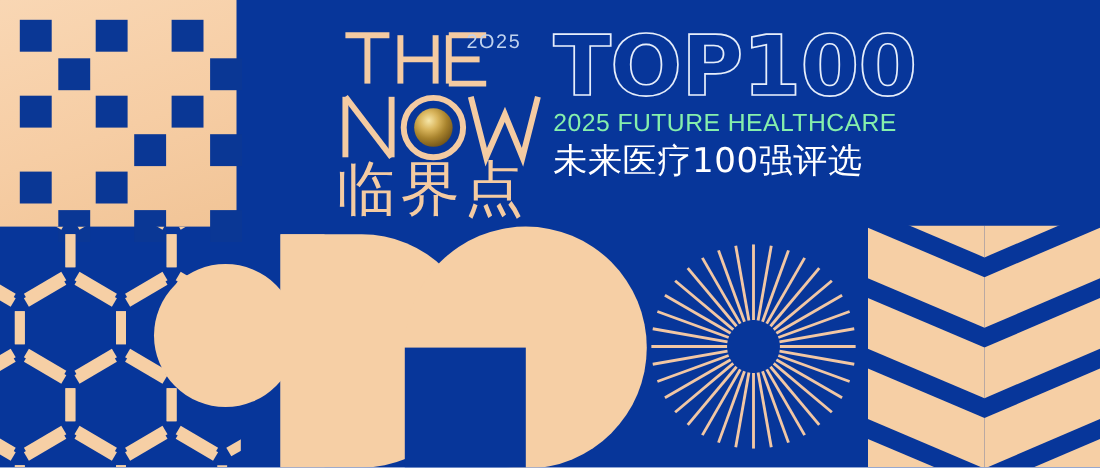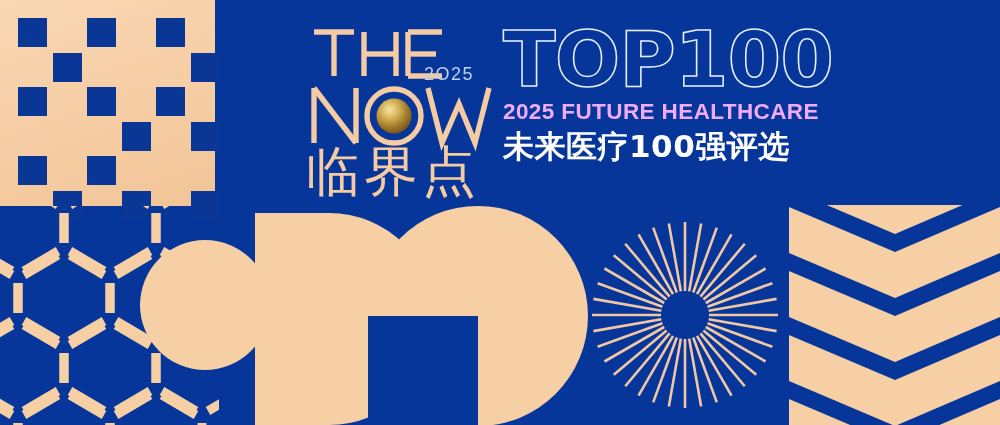--- a/index.html
+++ b/index.html
@@ -100,33 +100,33 @@
   
   #title-block{
     position:absolute;
     left:503px; top:20px;
     width:340px;
   }
   #top100-wrap{height:78px;}
   #top100-wrap svg{display:block;overflow:visible;}
 
   .en-line{
-    color:#f0abfc;
+    color:#86efac;
     font-size:22.5px;
-    font-weight:bold;
+    font-weight:normal;
     letter-spacing:0.4px;
     line-height:23.5px;
     white-space:nowrap;
     font-family:"Liberation Sans","DejaVu Sans",sans-serif;
   }
   #en-line1{margin-top:2px;}
   #cn-line{
     color:#FFFFFF;
     font-size:31px;
-    font-weight:bold;
+    font-weight:normal;
     letter-spacing:0.5px;
     line-height:36px;
     margin-top:4px;
     white-space:nowrap;
     font-family:"DejaVu Sans","Liberation Sans",sans-serif;
   }
 </style>
 </head>
 <body>
 
@@ -295,21 +295,21 @@
           <stop offset="100%" stop-color="#6B4E16"></stop>
         </radialGradient>
       </defs>
       <circle cx="92" cy="98" r="17.5" fill="url(#goldgrad)"></circle>
 
       <text x="4" y="172" font-family="DejaVu Sans, Liberation Sans, sans-serif" font-size="54" fill="#F4CBA2" letter-spacing="4">临界点</text>
     </svg>
   </div>
 
   <div style="position:absolute;left:424px;top:28px;color:#BFD2EE;font-size:18px;
-              letter-spacing:1.5px;font-family:'Liberation Sans',sans-serif;margin-top:36px;">2O25</div>
+              letter-spacing:1.5px;font-family:'Liberation Sans',sans-serif;">2O25</div>
 
   <div id="title-block">
 
     <div id="top100-wrap">
       <svg width="340" height="78" viewBox="0 0 340 78">
         <text x="0" y="66" font-family="DejaVu Sans, Liberation Sans, sans-serif" font-size="76" font-weight="bold" letter-spacing="-1" fill="none" stroke="#E6EEFB" stroke-width="1.5" textLength="330" lengthAdjust="spacingAndGlyphs">TOP100</text>
       </svg>
     </div>
 
     <div class="en-line" id="en-line1">2025 FUTURE HEALTHCARE</div>

